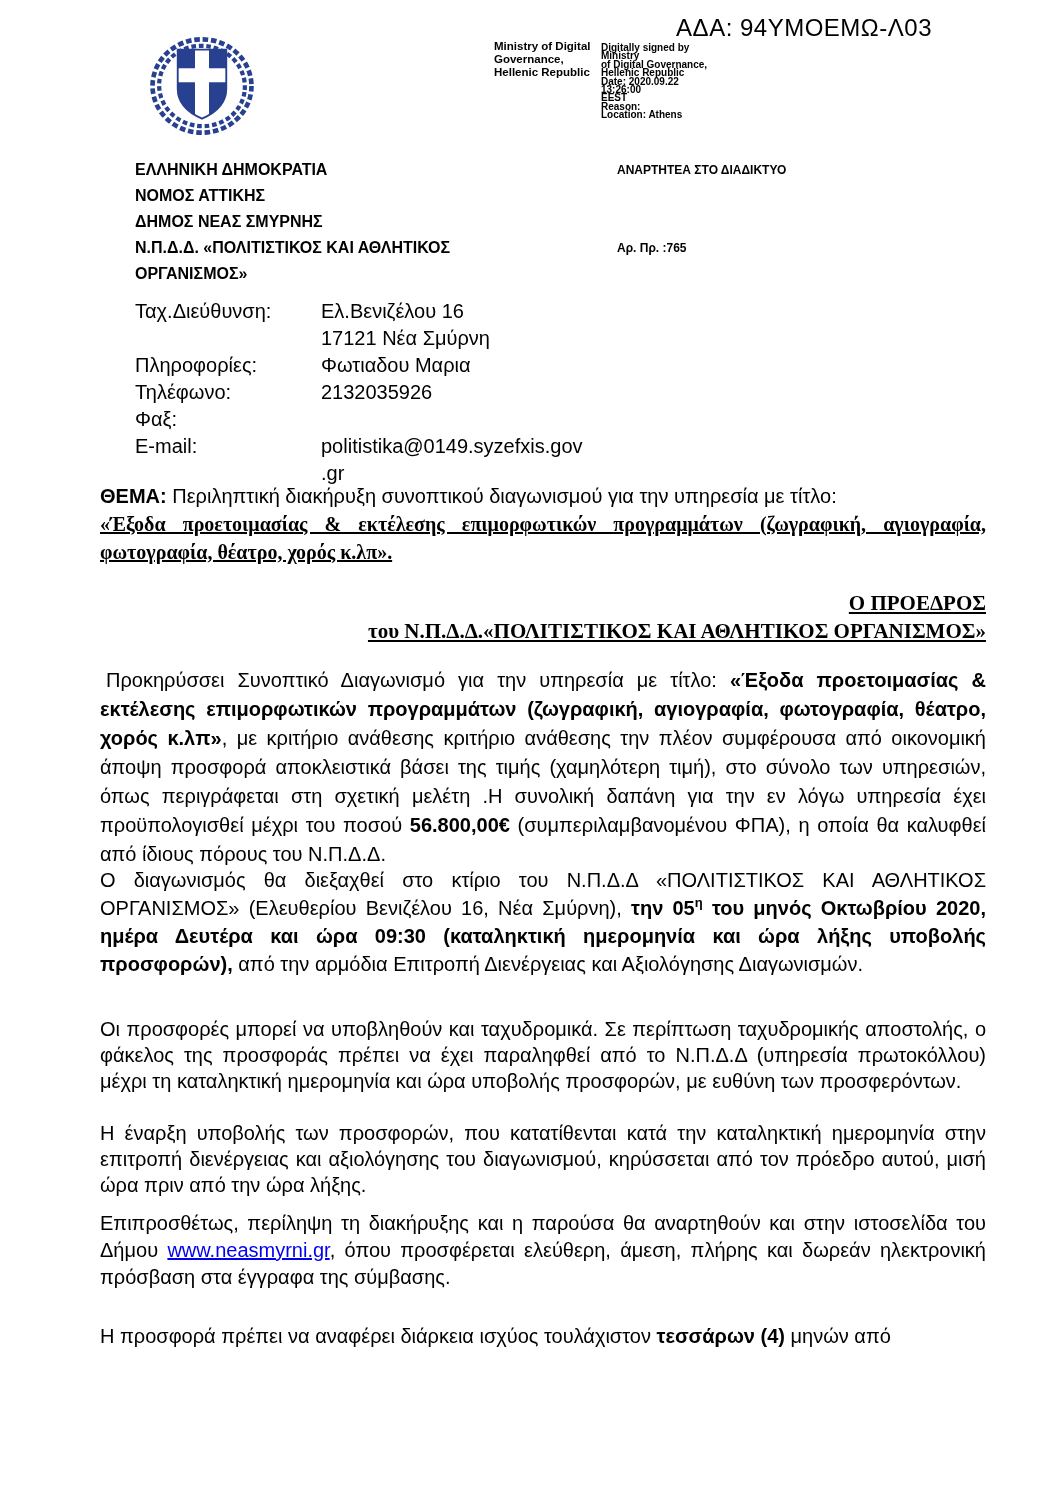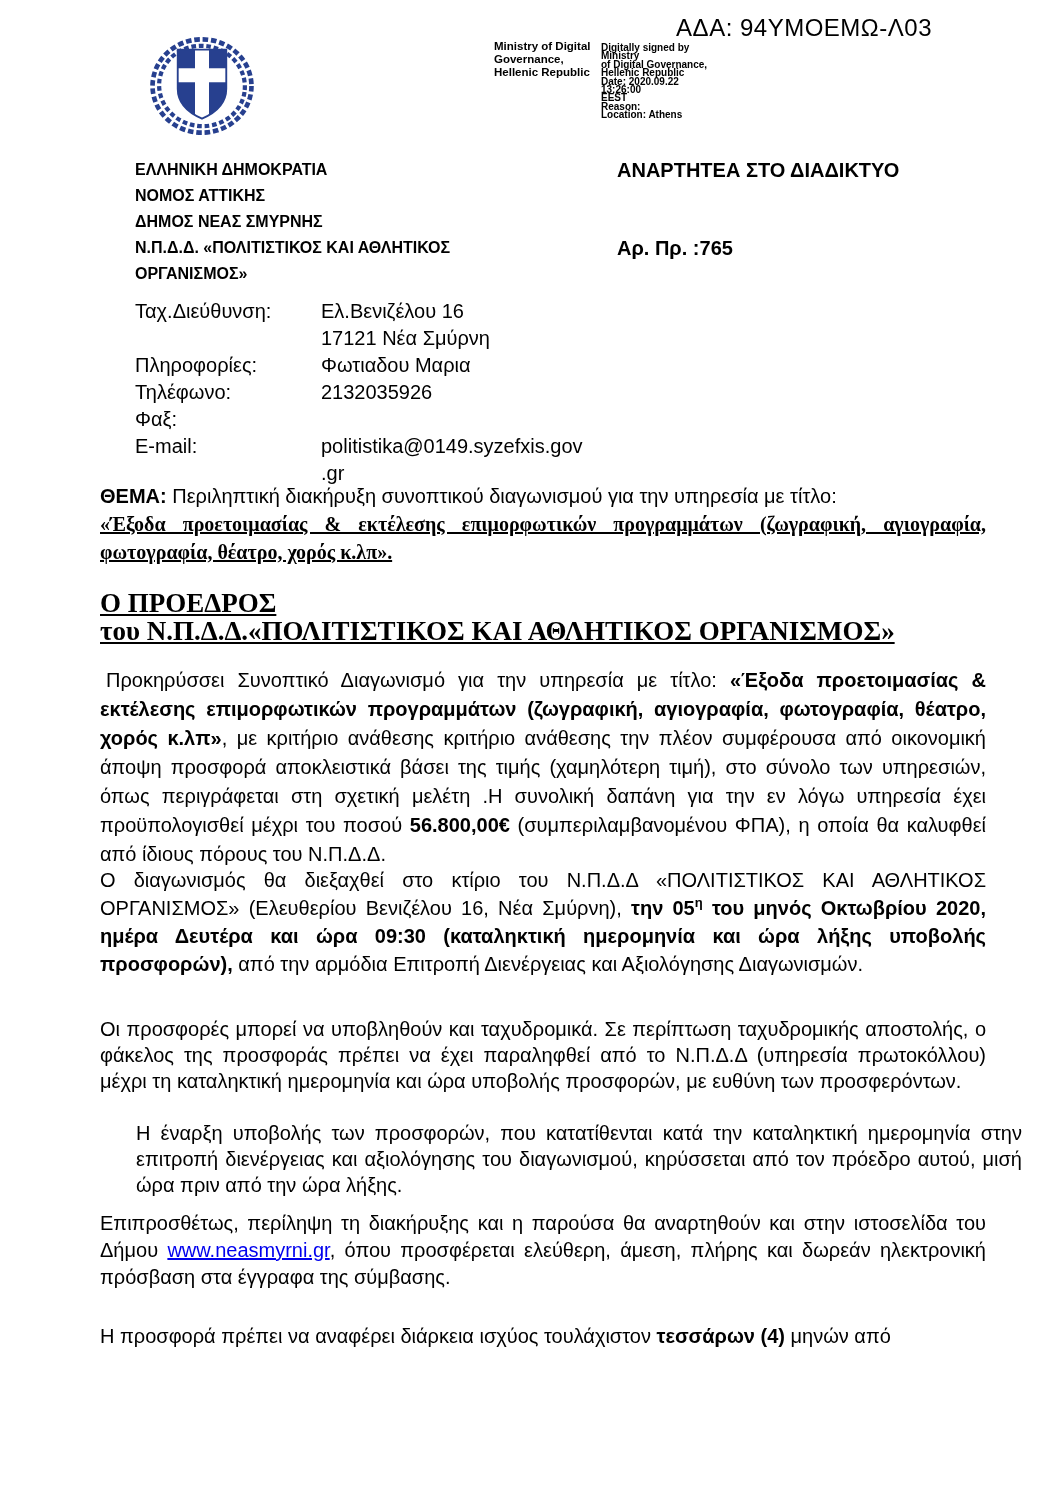--- a/index.html
+++ b/index.html
@@ -24,38 +24,38 @@
   .sig {
     position:absolute; top:44px; left:601px; width:118px;
     font-size:10px; line-height:8.4px; font-weight:bold;
   }
   .hleft {
     position:absolute; top:157px; left:135px;
     font-size:16px; line-height:26px; font-weight:bold;
   }
   .hright {
     position:absolute; top:157px; left:617px;
-    font-size:20px; line-height:26px; font-weight:bold;
+    font-size:12px; line-height:26px; font-weight:bold;
   }
   .hright .gap { height:52px; }
   .contact {
     position:absolute; top:298px; left:135px; width:560px;
     display:grid; grid-template-columns:186px 1fr;
     font-size:20px; line-height:27px;
   }
   .para {
     position:absolute; left:100px; width:886px; margin:0;
     font-size:20px; line-height:28px; text-align:justify;
   }
   .b { font-weight:bold; }
   .u { text-decoration:underline; }
   .thema-title { font-family:"Liberation Serif", serif; font-weight:bold; text-decoration:underline; font-size:20px; }
   .president {
-    position:absolute; top:589px; left:100px; width:886px; text-align:left;
-    font-family:"Liberation Serif", serif; font-weight:bold; font-size:27px; line-height:28px;
+    position:absolute; top:589px; left:100px; width:886px; text-align:right;
+    font-family:"Liberation Serif", serif; font-weight:bold; font-size:21px; line-height:28px;
   }
   .weblink { color:var(--link); text-decoration:underline; cursor:pointer; }
   sup { font-size:13px; line-height:0; }
 </style>
 </head>
 <body>
 
 <div class="page">
 
   <div class="ada">ΑΔΑ: 94ΥΜΟΕΜΩ-Λ03</div>
@@ -133,19 +133,19 @@
     <div class="u">Ο ΠΡΟΕΔΡΟΣ</div>
     <div class="u">του Ν.Π.Δ.Δ.«ΠΟΛΙΤΙΣΤΙΚΟΣ ΚΑΙ ΑΘΛΗΤΙΚΟΣ  ΟΡΓΑΝΙΣΜΟΣ»</div>
   </div>
 
   <p class="para" style="top:666px; line-height:29px; text-indent:6px;"><span>Προκηρύσσει Συνοπτικό Διαγωνισμό για την υπηρεσία με τίτλο: </span><span class="b">«Έξοδα προετοιμασίας &amp; εκτέλεσης επιμορφωτικών προγραμμάτων (ζωγραφική, αγιογραφία, φωτογραφία, θέατρο, χορός κ.λπ»</span><span>, με  κριτήριο ανάθεσης κριτήριο ανάθεσης την πλέον συμφέρουσα από οικονομική άποψη προσφορά αποκλειστικά βάσει της τιμής (χαμηλότερη τιμή), στο σύνολο των υπηρεσιών, όπως περιγράφεται  στη σχετική μελέτη .Η συνολική δαπάνη για την εν λόγω υπηρεσία έχει προϋπολογισθεί μέχρι του ποσού </span><span class="b">56.800,00€</span><span> (συμπεριλαμβανομένου ΦΠΑ), η οποία θα καλυφθεί από ίδιους πόρους του Ν.Π.Δ.Δ.</span></p>
 
   <p class="para" style="top:866px;"><span>Ο διαγωνισμός θα διεξαχθεί στο  κτίριο του  Ν.Π.Δ.Δ «ΠΟΛΙΤΙΣΤΙΚΟΣ ΚΑΙ ΑΘΛΗΤΙΚΟΣ ΟΡΓΑΝΙΣΜΟΣ»  (Ελευθερίου Βενιζέλου 16,  Νέα Σμύρνη), </span><span class="b">την  05</span><sup class="b">η</sup><span class="b"> του μηνός Οκτωβρίου 2020, ημέρα Δευτέρα και ώρα 09:30 (καταληκτική ημερομηνία και ώρα λήξης υποβολής προσφορών),</span><span> από την αρμόδια Επιτροπή Διενέργειας και Αξιολόγησης Διαγωνισμών.</span></p>
 
   <p class="para" style="top:1016px; line-height:26px;"><span>Οι προσφορές μπορεί να υποβληθούν και ταχυδρομικά. Σε περίπτωση ταχυδρομικής αποστολής, ο φάκελος της προσφοράς πρέπει να έχει παραληφθεί από το Ν.Π.Δ.Δ (υπηρεσία πρωτοκόλλου) μέχρι τη καταληκτική ημερομηνία και ώρα υποβολής προσφορών, με ευθύνη των προσφερόντων.</span></p>
 
-  <p class="para" style="top:1120px; line-height:26px;margin-left:36px;"><span>Η έναρξη υποβολής των προσφορών, που κατατίθενται κατά την καταληκτική ημερομηνία στην επιτροπή διενέργειας και αξιολόγησης του διαγωνισμού, κηρύσσεται από τον πρόεδρο αυτού, μισή ώρα πριν από την ώρα λήξης.</span></p>
+  <p class="para" style="top:1120px; line-height:26px;"><span>Η έναρξη υποβολής των προσφορών, που κατατίθενται κατά την καταληκτική ημερομηνία στην επιτροπή διενέργειας και αξιολόγησης του διαγωνισμού, κηρύσσεται από τον πρόεδρο αυτού, μισή ώρα πριν από την ώρα λήξης.</span></p>
 
   <p class="para" style="top:1210px; line-height:27px;"><span>Επιπροσθέτως, περίληψη τη διακήρυξης και η παρούσα θα αναρτηθούν και στην ιστοσελίδα του Δήμου  </span><a class="weblink">www.neasmyrni.gr</a><span>, όπου προσφέρεται ελεύθερη, άμεση, πλήρης και δωρεάν ηλεκτρονική πρόσβαση στα έγγραφα της σύμβασης.</span></p>
 
   <p class="para" style="top:1322px;"><span>Η προσφορά πρέπει να αναφέρει διάρκεια ισχύος τουλάχιστον </span><span class="b">τεσσάρων (4)</span><span> μηνών από</span></p>
 
 </div>
 
 </body></html>

